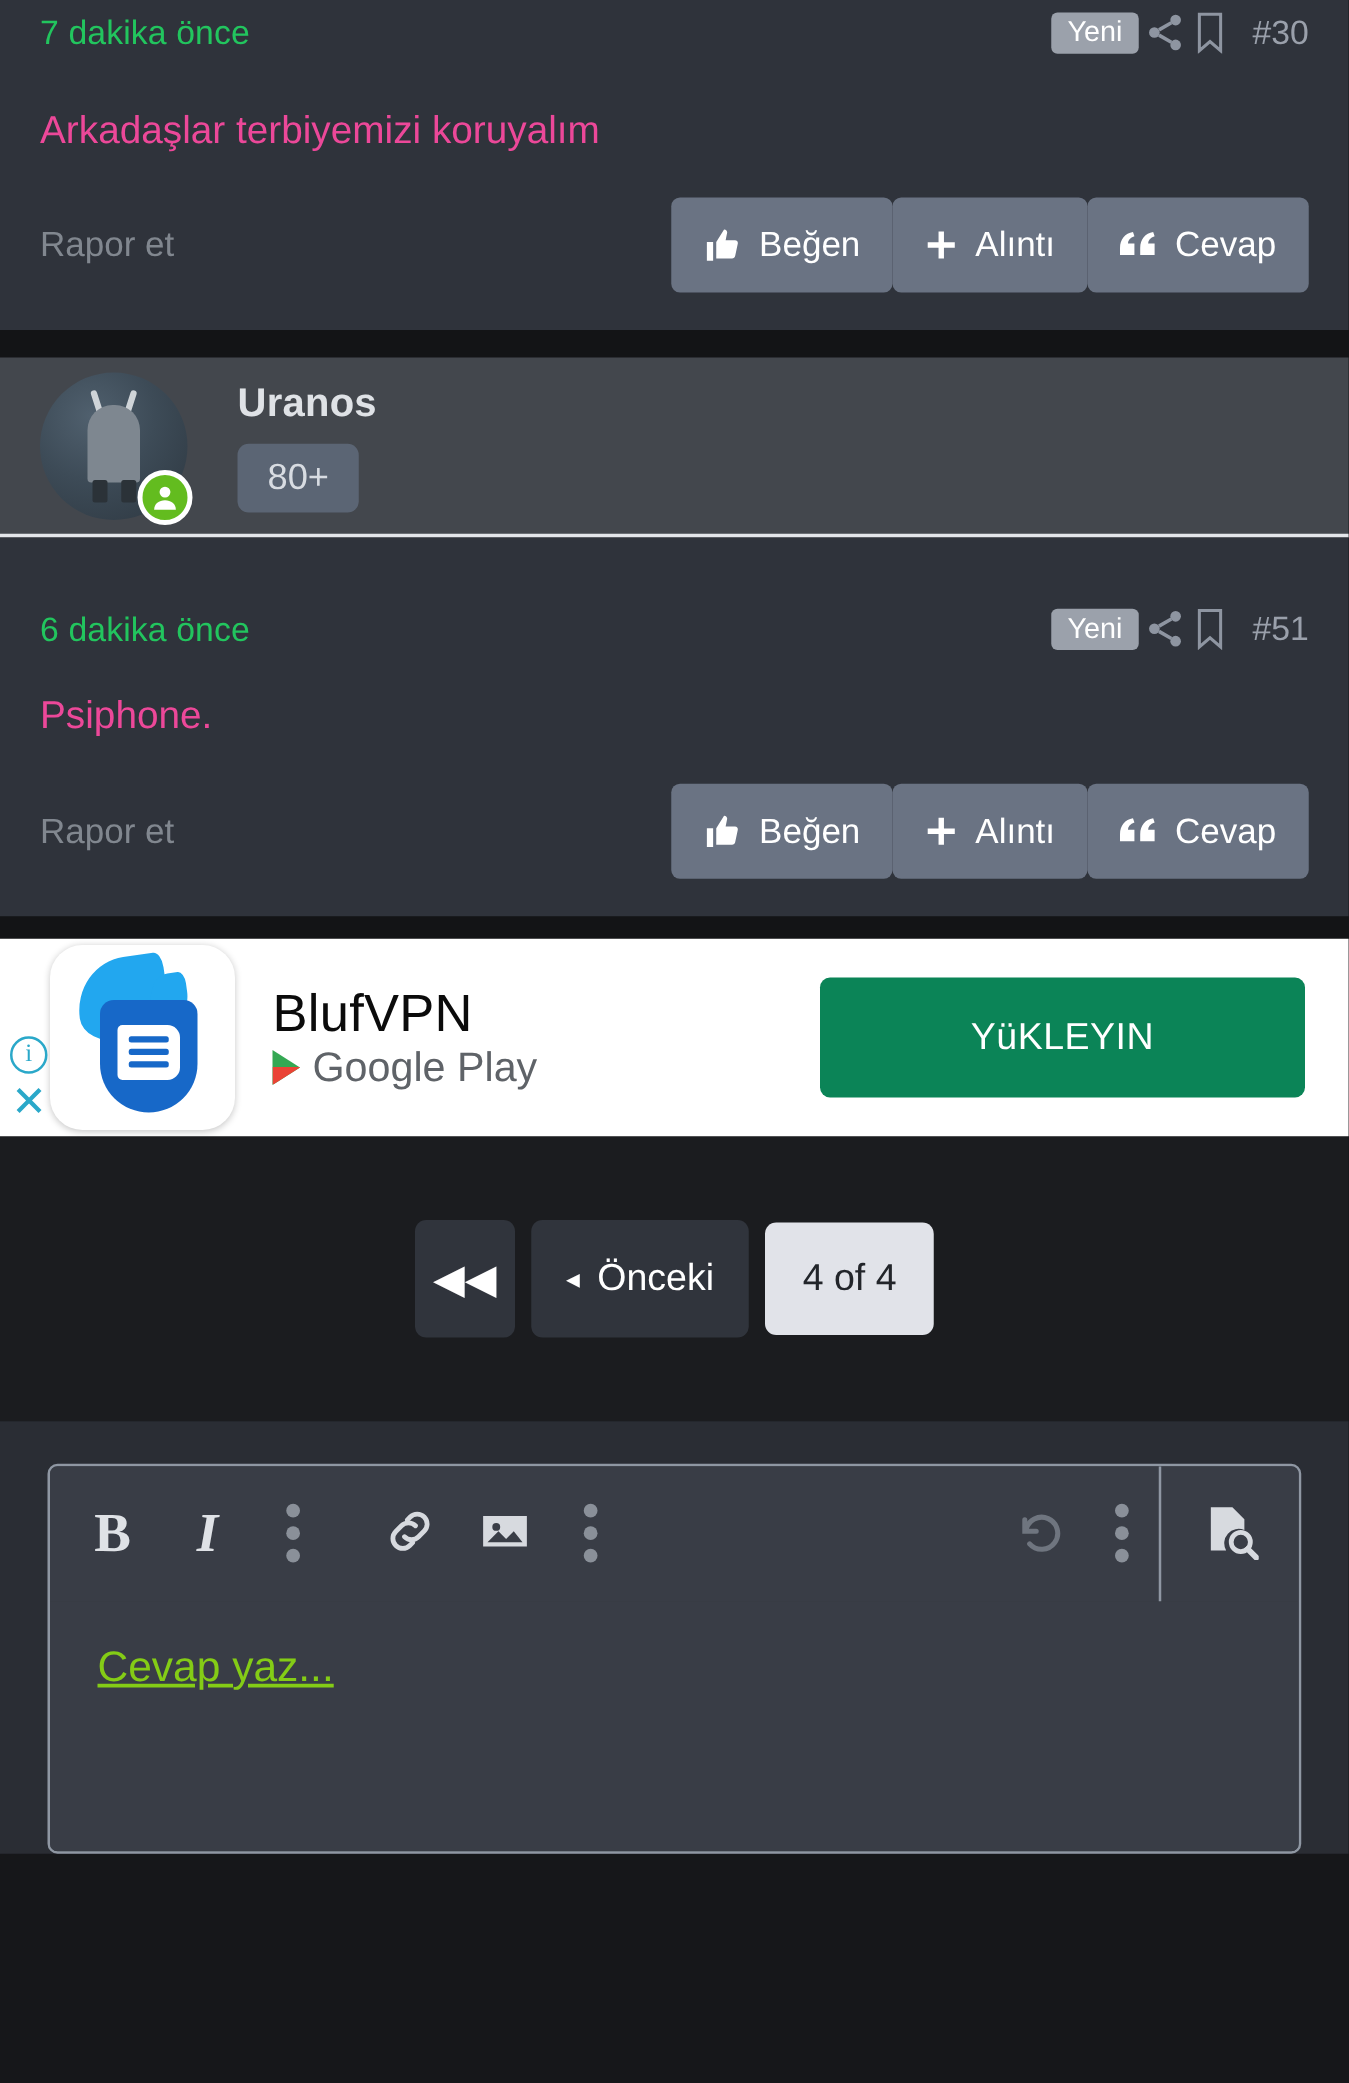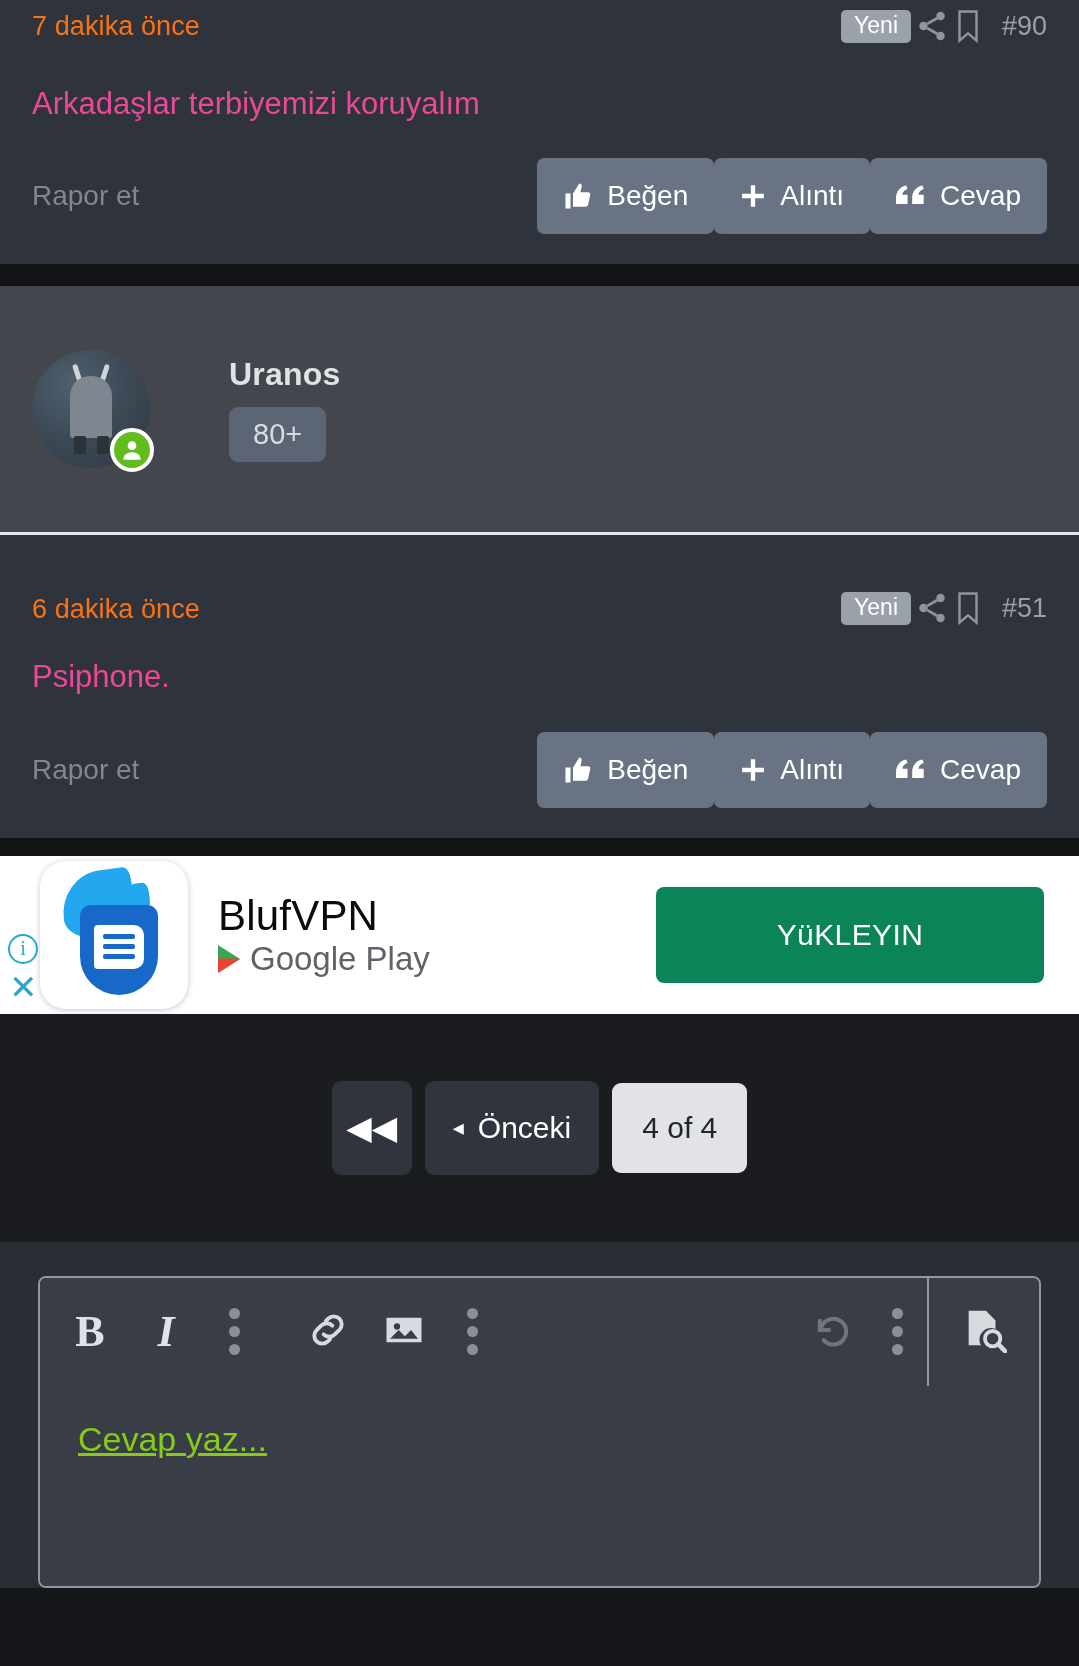--- a/index.html
+++ b/index.html
@@ -17,21 +17,21 @@
     background: #2f333b;
     padding: 0 32px;
     position: relative;
   }
   .post-meta {
     display: flex;
     align-items: center;
     height: 52px;
   }
   .post-time {
-    color: #f97316;
+    color: #22c55e;
     font-size: 27px;
     letter-spacing: 0.1px;
   }
   .meta-right {
     margin-left: auto;
     display: flex;
     align-items: center;
     gap: 4px;
   }
   .badge-new {
@@ -80,26 +80,25 @@
     font-family: "Liberation Sans", sans-serif;
     cursor: pointer;
   }
   .act-btn .gly { font-size: 30px; line-height: 1; display:inline-flex; }
 
   .gap-dark { background: #131416; height: 22px; }
 
   
   .user-head {
     background: #43474d;
-    height: 249px;
+    height: 144px;
     display: flex;
     align-items: center;
     padding: 0 32px;
     border-bottom: 3px solid #e4e6ea;
-    gap: 39px;
   }
   .avatar-wrap { position: relative; width: 118px; height: 118px; }
   .avatar {
     width: 118px; height: 118px; border-radius: 50%;
     background: radial-gradient(circle at 35% 30%, #50606e 0%, #3d4b57 45%, #2d3740 100%);
     overflow: hidden; position: relative;
   }
   .av-fig {
     position:absolute; left:50%; top:26px; transform:translateX(-50%);
     width:42px; height:62px; background:#7e8790;
@@ -274,21 +273,21 @@
               <circle cx="6" cy="12" r="3"></circle>
               <circle cx="18" cy="19" r="3"></circle>
             <path d="M8.6 13.5l7 4M15.6 6.5l-7 4" stroke="#8e95a1" stroke-width="2" fill="none"></path>
           </svg>
         </span>
         <span class="ic">
           <svg width="30" height="34" viewBox="0 0 24 28" fill="none" stroke="#8e95a1" stroke-width="2">
             <path d="M5 2h14v24l-7-6-7 6z"></path>
           </svg>
         </span>
-        <span class="post-num">#90</span>
+        <span class="post-num">#30</span>
       </div>
     </div>
     <div class="post-body">Arkadaşlar terbiyemizi koruyalım</div>
     <div class="post-actions">
       <span class="report">Rapor et</span>
       <div class="act-group">
         <button class="act-btn">
           <span class="gly">
             <svg width="30" height="30" viewBox="0 0 24 24" fill="#ffffff">
               <path d="M2 10h4v12H2zM8 10l5-8c1.4 0 2 1 2 2l-1 5h6c1.2 0 2 .9 1.8 2l-1.7 8c-.2.9-1 1.6-2 1.6H8z"></path>

